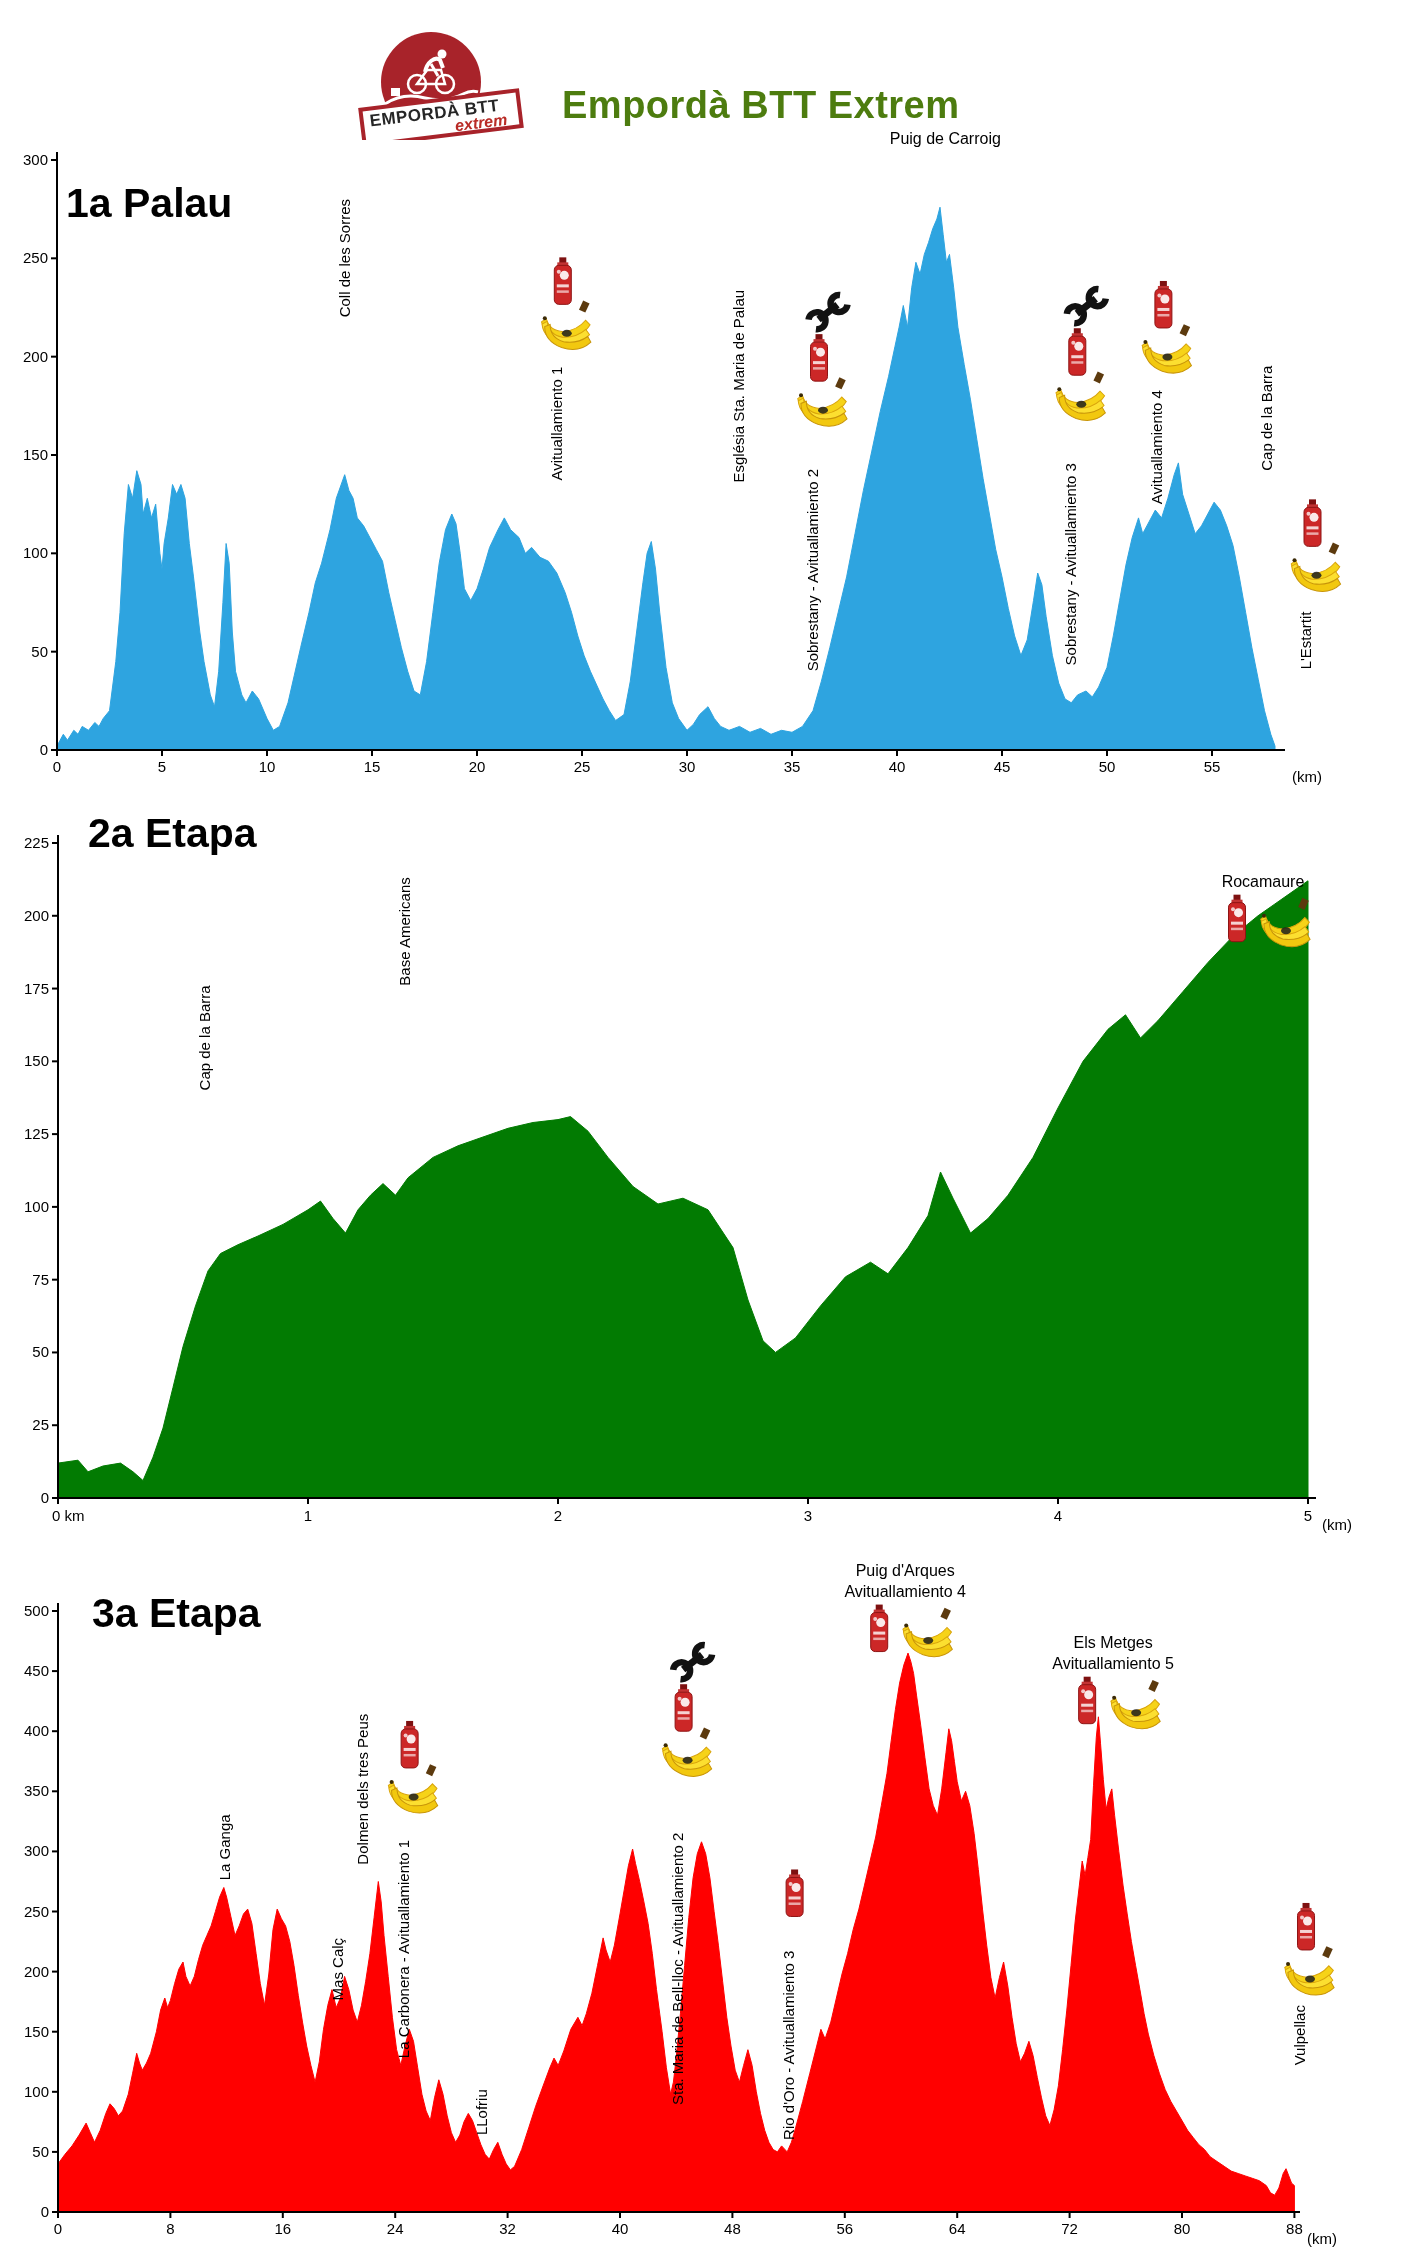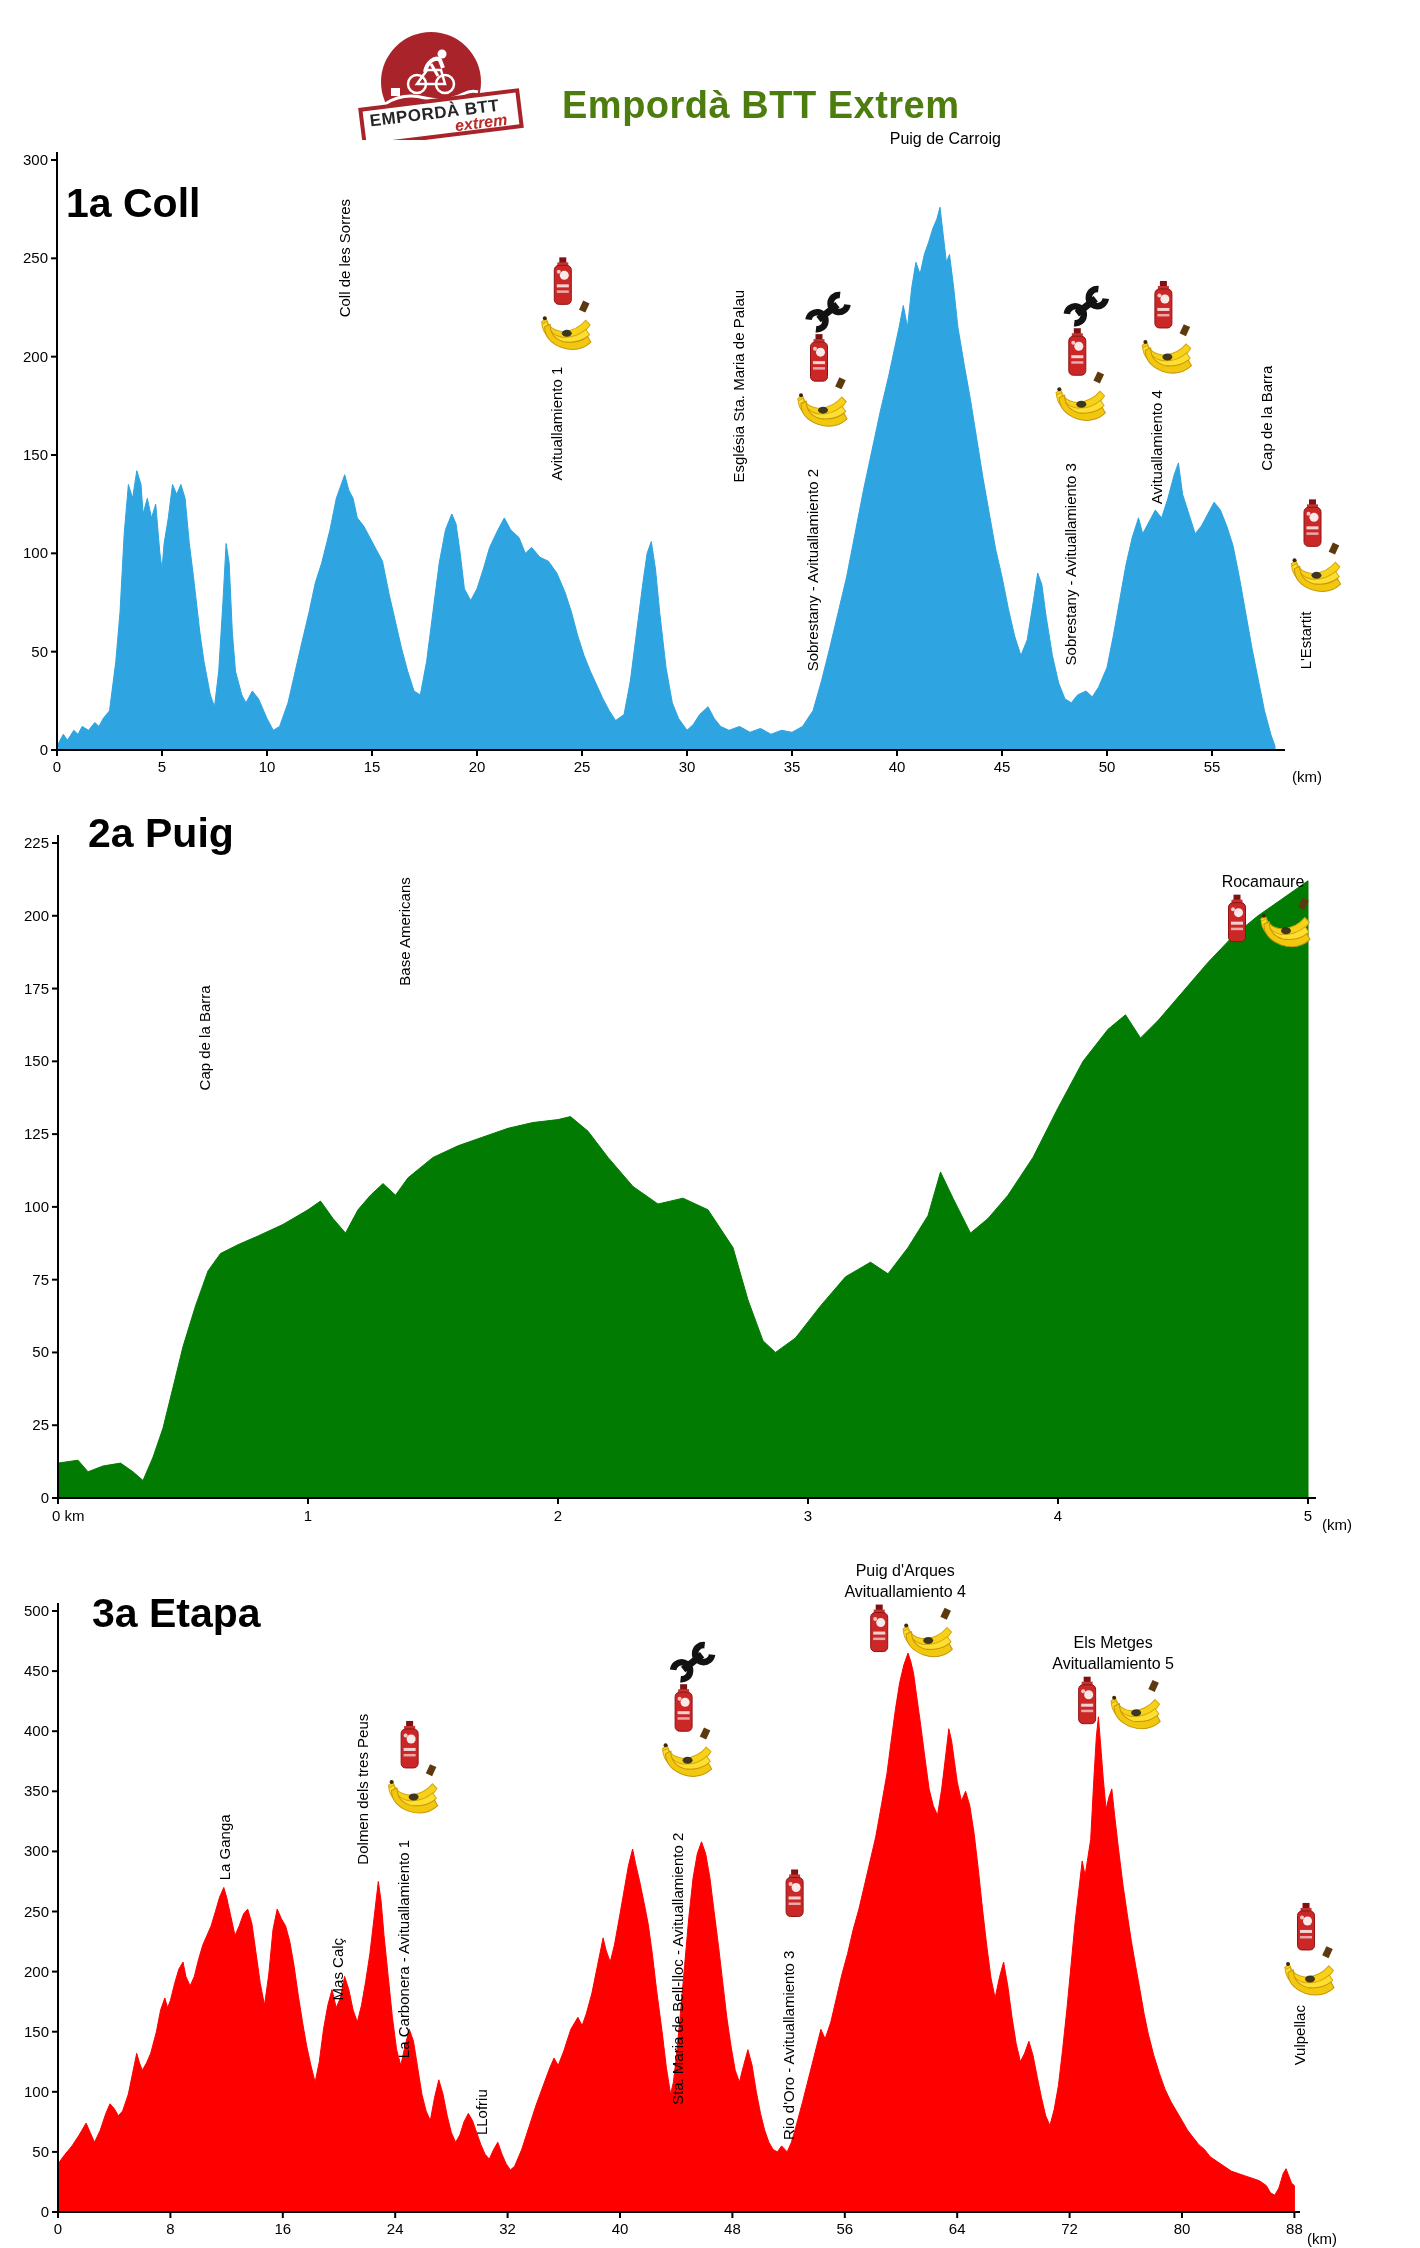--- a/index.html
+++ b/index.html
@@ -36,22 +36,22 @@
       <g transform="translate(95,90) rotate(-7)">
         <rect x="-78" y="-18" width="158" height="36" fill="#fff" stroke="#A8232A" stroke-width="4"></rect>
         <text x="-70" y="0" font-size="17" font-weight="bold" fill="#262626" letter-spacing="0.5">EMPORDÀ BTT</text>
         <text x="14" y="15" font-size="16" font-style="italic" font-weight="bold" fill="#B92B26">extrem</text>
       </g>
     </svg>
   </div>
 
   <h1 class="page-title">Empordà BTT Extrem</h1>
 
-  <div class="stage-title t1">1a Coll</div>
-  <div class="stage-title t2">2a Puig</div>
+  <div class="stage-title t1">1a Palau</div>
+  <div class="stage-title t2">2a Etapa</div>
   <div class="stage-title t3">3a Etapa</div>
 
   <svg id="charts" width="1420" height="2248">
       <g>
         <path d="M57.0,750L57.0,746.1L63.3,734.3L67.5,740.2L73.8,730.3L78.0,734.3L82.2,726.4L88.5,730.3L94.8,722.5L99.0,726.4L103.2,718.5L109.5,710.7L115.8,661.5L120.0,612.3L124.2,533.7L128.4,484.5L132.6,498.3L136.8,470.7L141.0,484.5L143.1,514.0L147.3,498.3L151.5,517.9L155.7,504.2L159.9,553.3L162.0,569.1L164.1,543.5L168.3,517.9L172.5,484.5L176.7,494.3L180.9,484.5L185.1,498.3L189.3,543.5L193.5,576.9L199.8,632.0L204.0,661.5L210.3,694.9L214.5,706.7L218.7,671.3L222.9,602.5L226.1,543.5L229.2,563.2L232.3,632.0L235.5,671.3L241.8,694.9L246.0,702.8L252.3,691.0L258.6,698.9L267.0,718.5L273.3,730.3L279.6,726.4L288.0,702.8L294.3,675.3L300.6,647.7L309.0,612.3L315.3,582.8L321.6,563.2L330.0,529.7L336.3,498.3L344.7,474.7L348.9,490.4L353.1,498.3L357.3,517.9L363.6,525.8L369.9,537.6L376.2,549.4L382.5,561.2L388.8,592.7L395.1,620.2L401.4,647.7L407.7,671.3L414.0,691.0L420.3,694.9L426.6,661.5L432.9,612.3L439.2,563.2L445.5,529.7L451.8,514.0L456.0,523.8L460.2,553.3L464.4,588.7L470.7,600.5L477.0,588.7L483.3,569.1L489.6,547.4L498.0,529.7L504.3,517.9L510.6,529.7L519.0,537.6L525.3,553.3L531.6,547.4L540.0,557.3L548.4,561.2L556.8,573.0L565.2,592.7L571.5,612.3L577.8,635.9L584.1,655.6L590.4,671.3L596.7,685.1L603.0,698.9L609.3,710.7L615.6,720.5L624.0,714.6L630.3,681.2L636.6,632.0L642.9,582.8L647.1,553.3L651.3,541.5L655.5,569.1L659.7,612.3L666.0,667.4L672.3,702.8L678.6,718.5L687.0,730.3L693.3,724.4L699.6,714.6L708.0,706.7L714.3,718.5L720.6,726.4L729.0,730.3L739.5,726.4L750.0,732.3L760.5,728.4L771.0,734.3L781.5,730.3L792.0,732.3L802.5,726.4L813.0,710.7L821.4,681.2L829.8,647.7L838.2,612.3L846.6,576.9L855.0,533.7L863.4,490.4L871.8,451.1L880.2,411.7L888.6,376.3L894.9,346.8L899.1,327.2L903.3,305.5L907.5,327.2L911.7,287.8L915.9,262.3L920.1,274.1L924.3,254.4L928.5,242.6L932.7,228.8L936.9,219.0L940.0,207.2L943.2,234.7L946.4,262.3L949.5,254.4L953.7,287.8L957.9,327.2L964.2,364.5L970.5,399.9L976.8,439.3L983.1,478.6L989.4,514.0L995.7,549.4L1002.0,576.9L1008.3,608.4L1014.6,635.9L1020.9,655.6L1027.2,639.9L1033.5,600.5L1037.7,573.0L1041.9,584.8L1046.1,616.3L1052.4,655.6L1058.7,683.1L1065.0,698.9L1071.3,702.8L1077.6,694.9L1086.0,691.0L1092.3,696.9L1098.6,687.1L1107.0,667.4L1113.3,635.9L1119.6,600.5L1125.9,565.1L1132.2,537.6L1138.5,517.9L1142.7,533.7L1149.0,521.9L1155.3,510.1L1161.6,517.9L1167.9,498.3L1174.2,474.7L1178.4,462.9L1182.6,494.3L1188.9,514.0L1195.2,533.7L1201.5,525.8L1207.8,514.0L1214.1,502.2L1220.4,510.1L1226.7,525.8L1233.0,545.5L1239.3,576.9L1245.6,612.3L1251.9,647.7L1258.2,679.2L1264.5,710.7L1270.8,734.3L1275.0,746.1L1275.0,750Z" fill="#2EA4E0" stroke="#2EA4E0" stroke-width="1"></path>
         <line x1="57" y1="152" x2="57" y2="750" stroke="#000" stroke-width="2"></line>
         <line x1="56" y1="750" x2="1285" y2="750" stroke="#000" stroke-width="2"></line>
         <line x1="51" y1="750" x2="57" y2="750" stroke="#000" stroke-width="2"></line>
         <text x="48" y="755" text-anchor="end" font-size="15">0</text>
         <line x1="51" y1="651.665" x2="57" y2="651.665" stroke="#000" stroke-width="2"></line>

